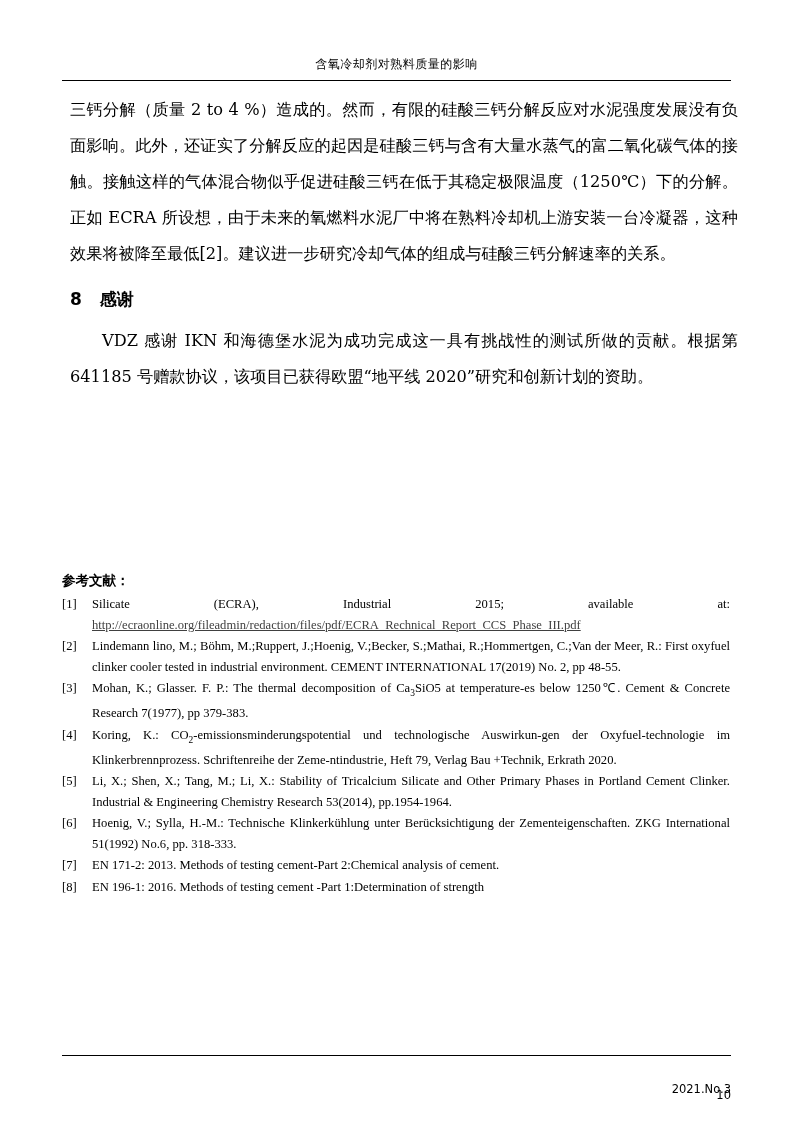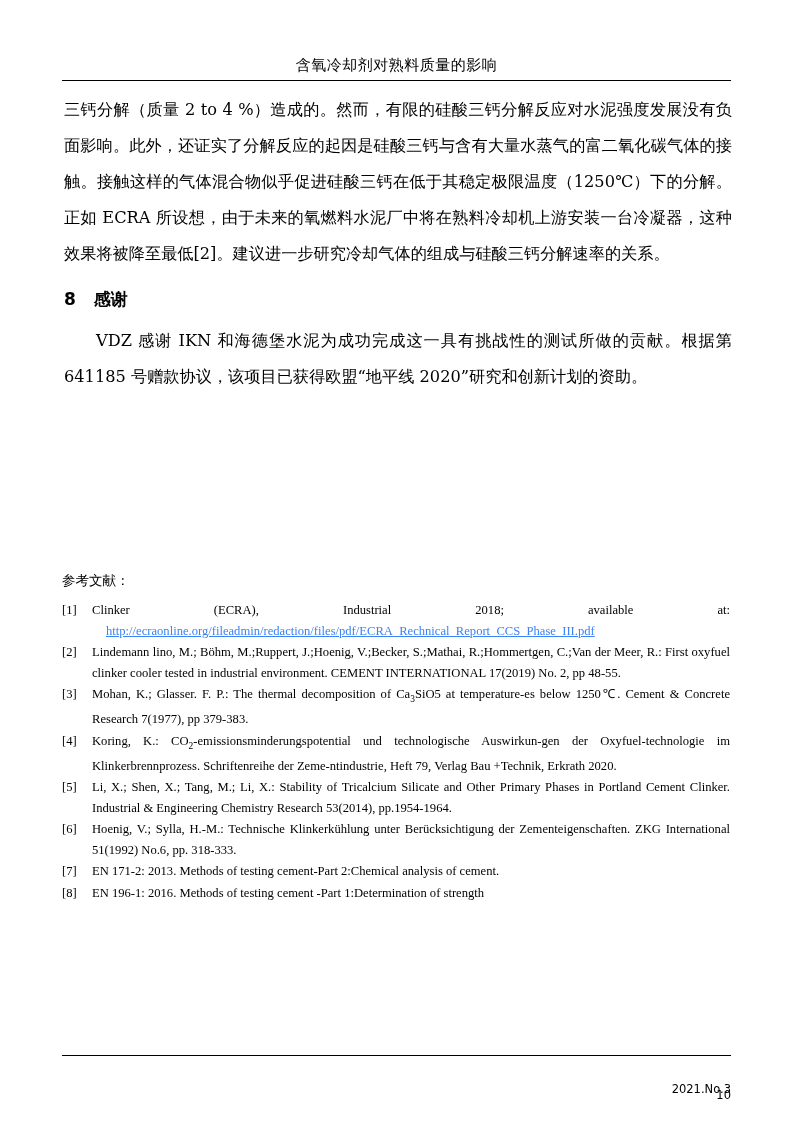--- a/index.html
+++ b/index.html
@@ -20,38 +20,38 @@
   }
 
   
   .header {
     position: absolute;
     top: 56px;
     left: 62px;
     right: 62px;
     text-align: center;
     font-family: "DejaVu Sans", sans-serif;
-    font-size: 15px;
+    font-size: 12px;
     letter-spacing: 0.5px;
     color: #000;
   }
   .header-rule {
     position: absolute;
     top: 80px;
     left: 62px;
     right: 62px;
     height: 0;
     border-top: 1.3px solid #000;
   }
 
   
   .body-wrap {
     position: absolute;
     top: 92px;
-    left: 64px;
+    left: 70px;
     width: 668px;
   }
 
   .para-cn {
     font-family: "DejaVu Serif", serif;
     font-size: 16.2px;
     line-height: 36px;
     text-align: justify;
     text-justify: inter-ideograph;
     margin: 0 0 2px 0;
@@ -73,44 +73,43 @@
 
   
   .refs {
     position: absolute;
     top: 572px;
     left: 62px;
     width: 668px;
   }
   .refs-title {
     font-family: "DejaVu Sans", sans-serif;
-    font-weight: normal;
+    font-weight: bold;
     font-size: 13.5px;
-    margin-bottom: 10px;
+    margin-bottom: 4px;
   }
   .ref-item {
     display: flex;
     font-size: 12.6px;
     line-height: 20.5px;
     margin-bottom: 1px;
   }
   .ref-num {
     width: 30px;
     flex: 0 0 30px;
     text-align: left;
   }
   .ref-text {
     flex: 1 1 auto;
     text-align: justify;
   }
   a.reflink {
-    color: #3b82f6;
+    color: #404040;
     text-decoration: underline;
     word-break: break-all;
-    margin-left: 14px;
   }
   .sub { font-size: 0.75em; vertical-align: sub; }
 
   .spread-line {
     display: block;
     text-align: justify;
     text-align-last: justify;
   }
 
   
@@ -164,24 +163,24 @@
 
   </div>
 
   <div class="refs">
     <div class="refs-title">参考文献：</div>
 
     <div class="ref-item">
       <div class="ref-num">[1]</div>
       <div class="ref-text">
         <span class="spread-line">
-          <span>Clinker</span>
+          <span>Silicate</span>
           <span>(ECRA),</span>
           <span>Industrial</span>
-          <span>2018;</span>
+          <span>2015;</span>
           <span>available</span>
           <span>at:</span>
         </span>
         <a class="reflink" href="#">http://ecraonline.org/fileadmin/redaction/files/pdf/ECRA_Rechnical_Report_CCS_Phase_III.pdf</a>
       </div>
     </div>
 
     <div class="ref-item">
       <div class="ref-num">[2]</div>
       <div class="ref-text">Lindemann lino, M.; Böhm, M.;Ruppert, J.;Hoenig, V.;Becker, S.;Mathai, R.;Hommertgen, C.;Van der Meer, R.: First oxyfuel clinker cooler tested in industrial environment. CEMENT INTERNATIONAL 17(2019) No. 2, pp 48-55.</div>

